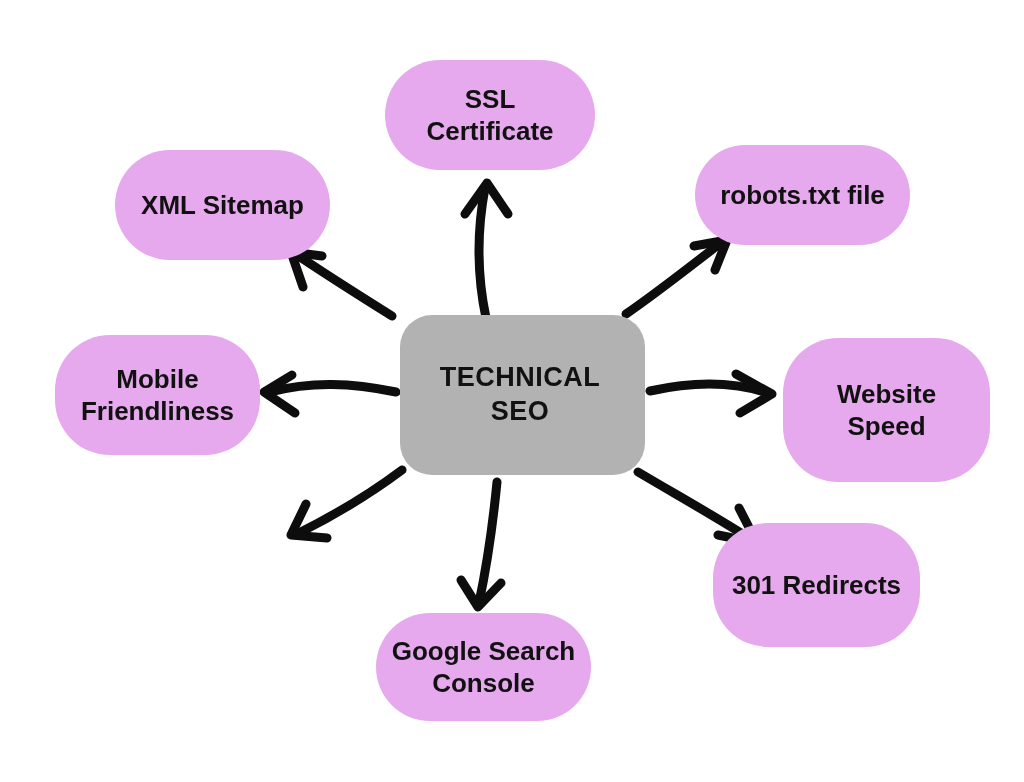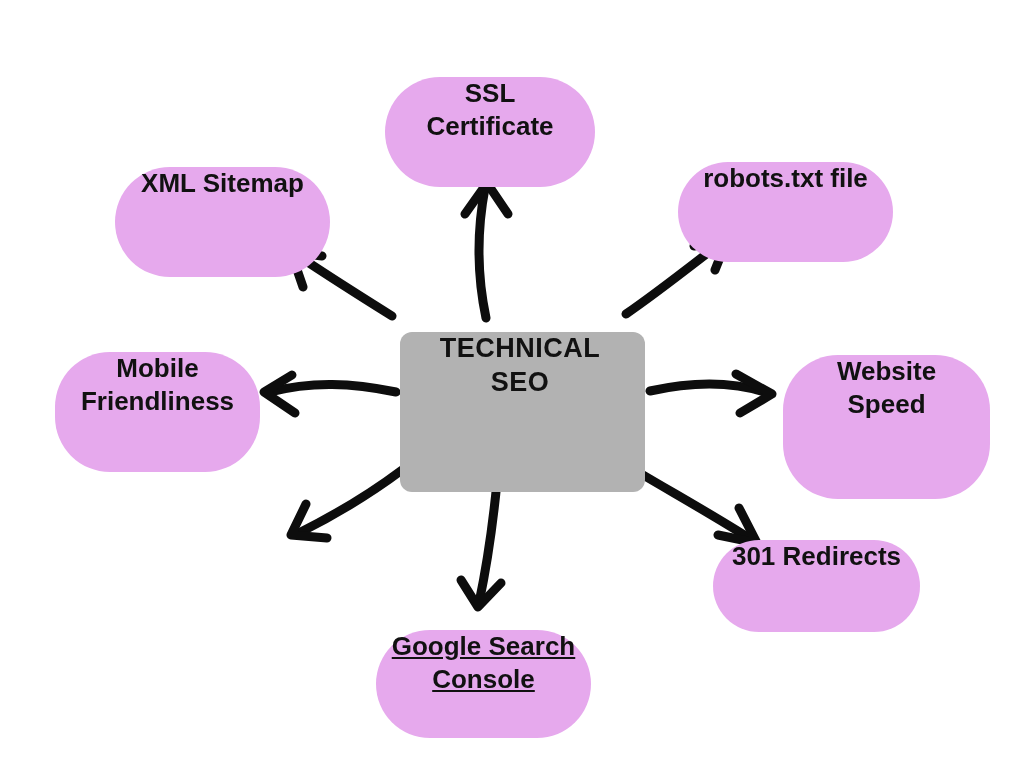--- a/index.html
+++ b/index.html
@@ -16,48 +16,48 @@
   }
   .arrows{
     position:absolute;
     inset:0;
     width:100%;
     height:100%;
   }
   .node{
     position:absolute;
     display:flex;
+    align-items:center;
     justify-content:center;
     text-align:center;
     background:var(--node-fill,#e6a9ed);
     color:var(--text,#111);
     font-weight:700;
     font-size:26px;
     line-height:1.25;
     border-radius:55px;
     padding:0 14px;
     box-sizing:border-box;
-    margin-top:17px;
   }
   .node.center{
     background:var(--center-fill,#b3b3b3);
-    border-radius:12px;
+    border-radius:32px;
     font-size:27px;
     letter-spacing:.5px;
     padding-left:9px;
   }
   
   .n-ssl      {left:385px; top:60px;  width:210px; height:110px;}
-  .n-robots   {left:678px; top:145px; width:215px; height:100px;}
+  .n-robots   {left:695px; top:145px; width:215px; height:100px;}
   .n-xml      {left:115px; top:150px; width:215px; height:110px;}
   .n-mobile   {left:55px;  top:335px; width:205px; height:120px;}
   .n-speed    {left:783px; top:338px; width:207px; height:144px;}
   .n-canonical{left:85px;  top:498px; width:205px; height:108px;}
-  .n-301      {left:713px; top:523px; width:207px; height:92px;}
-  .n-gsc      {left:376px; top:613px; width:215px; height:108px;text-decoration:underline;}
+  .n-301      {left:713px; top:523px; width:207px; height:124px;}
+  .n-gsc      {left:376px; top:613px; width:215px; height:108px;}
   .n-center   {left:400px; top:315px; width:245px; height:160px;}
   .arrow{
     stroke:var(--arrow,#0d0d0d);
     stroke-width:9;
     fill:none;
     stroke-linecap:round;
     stroke-linejoin:round;
   }
 </style>
 </head>

